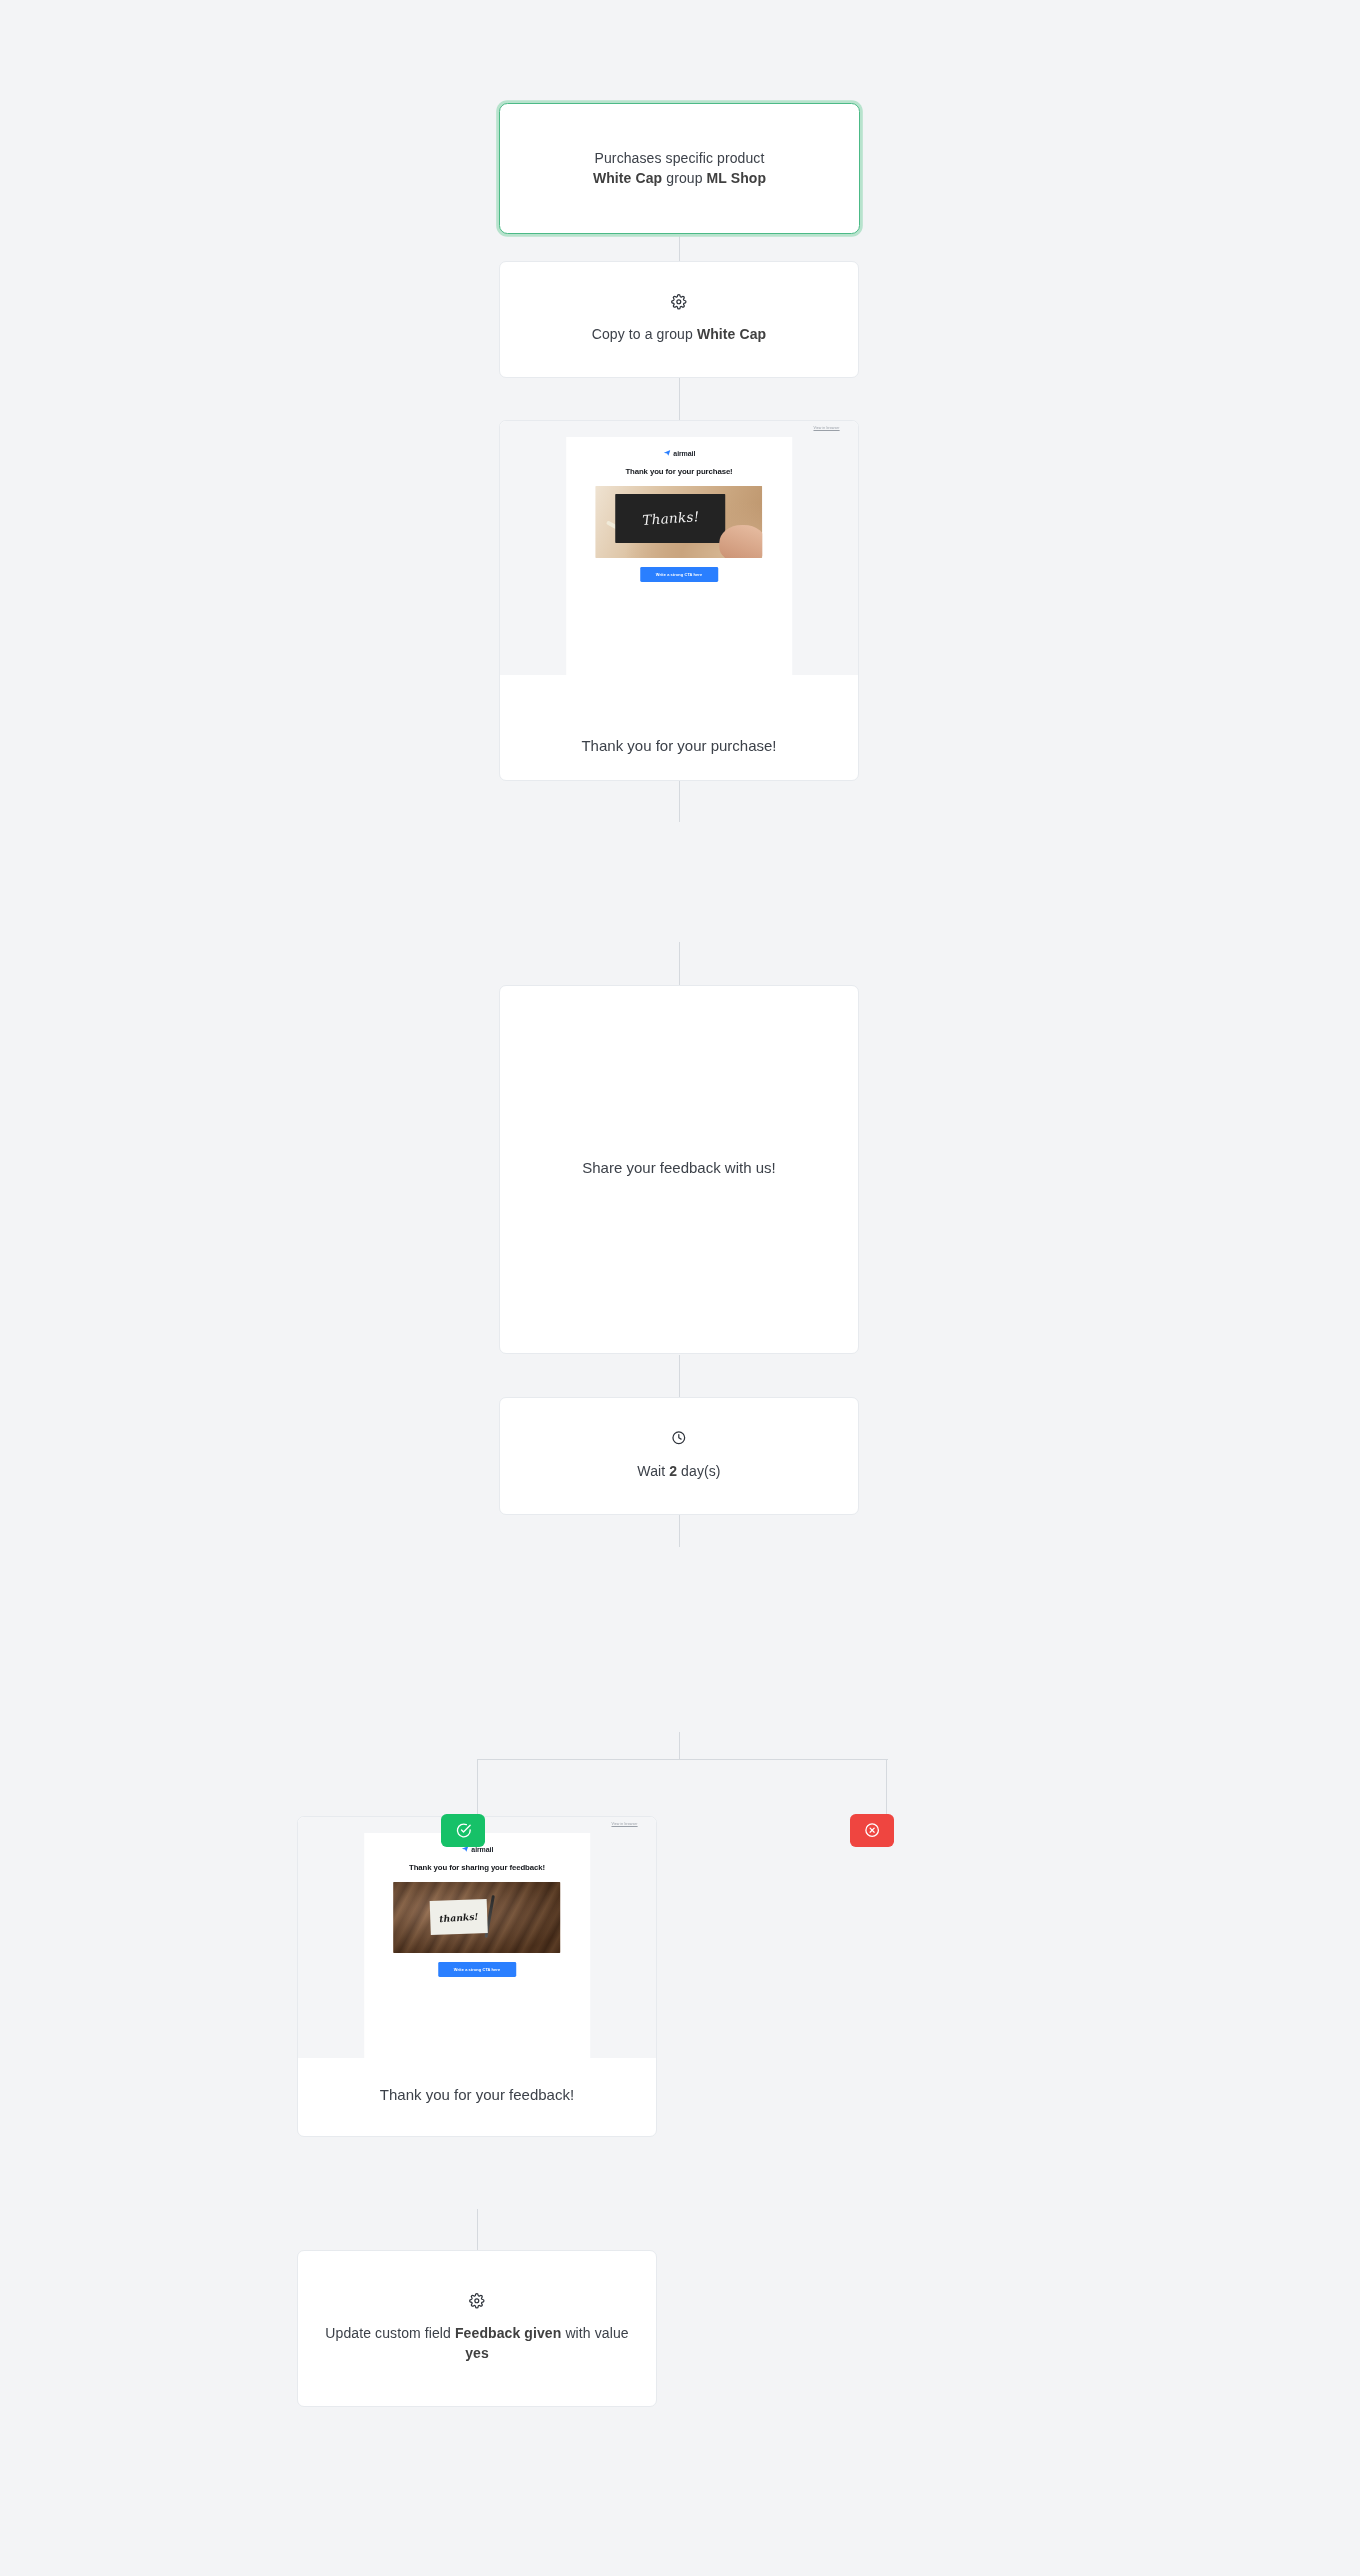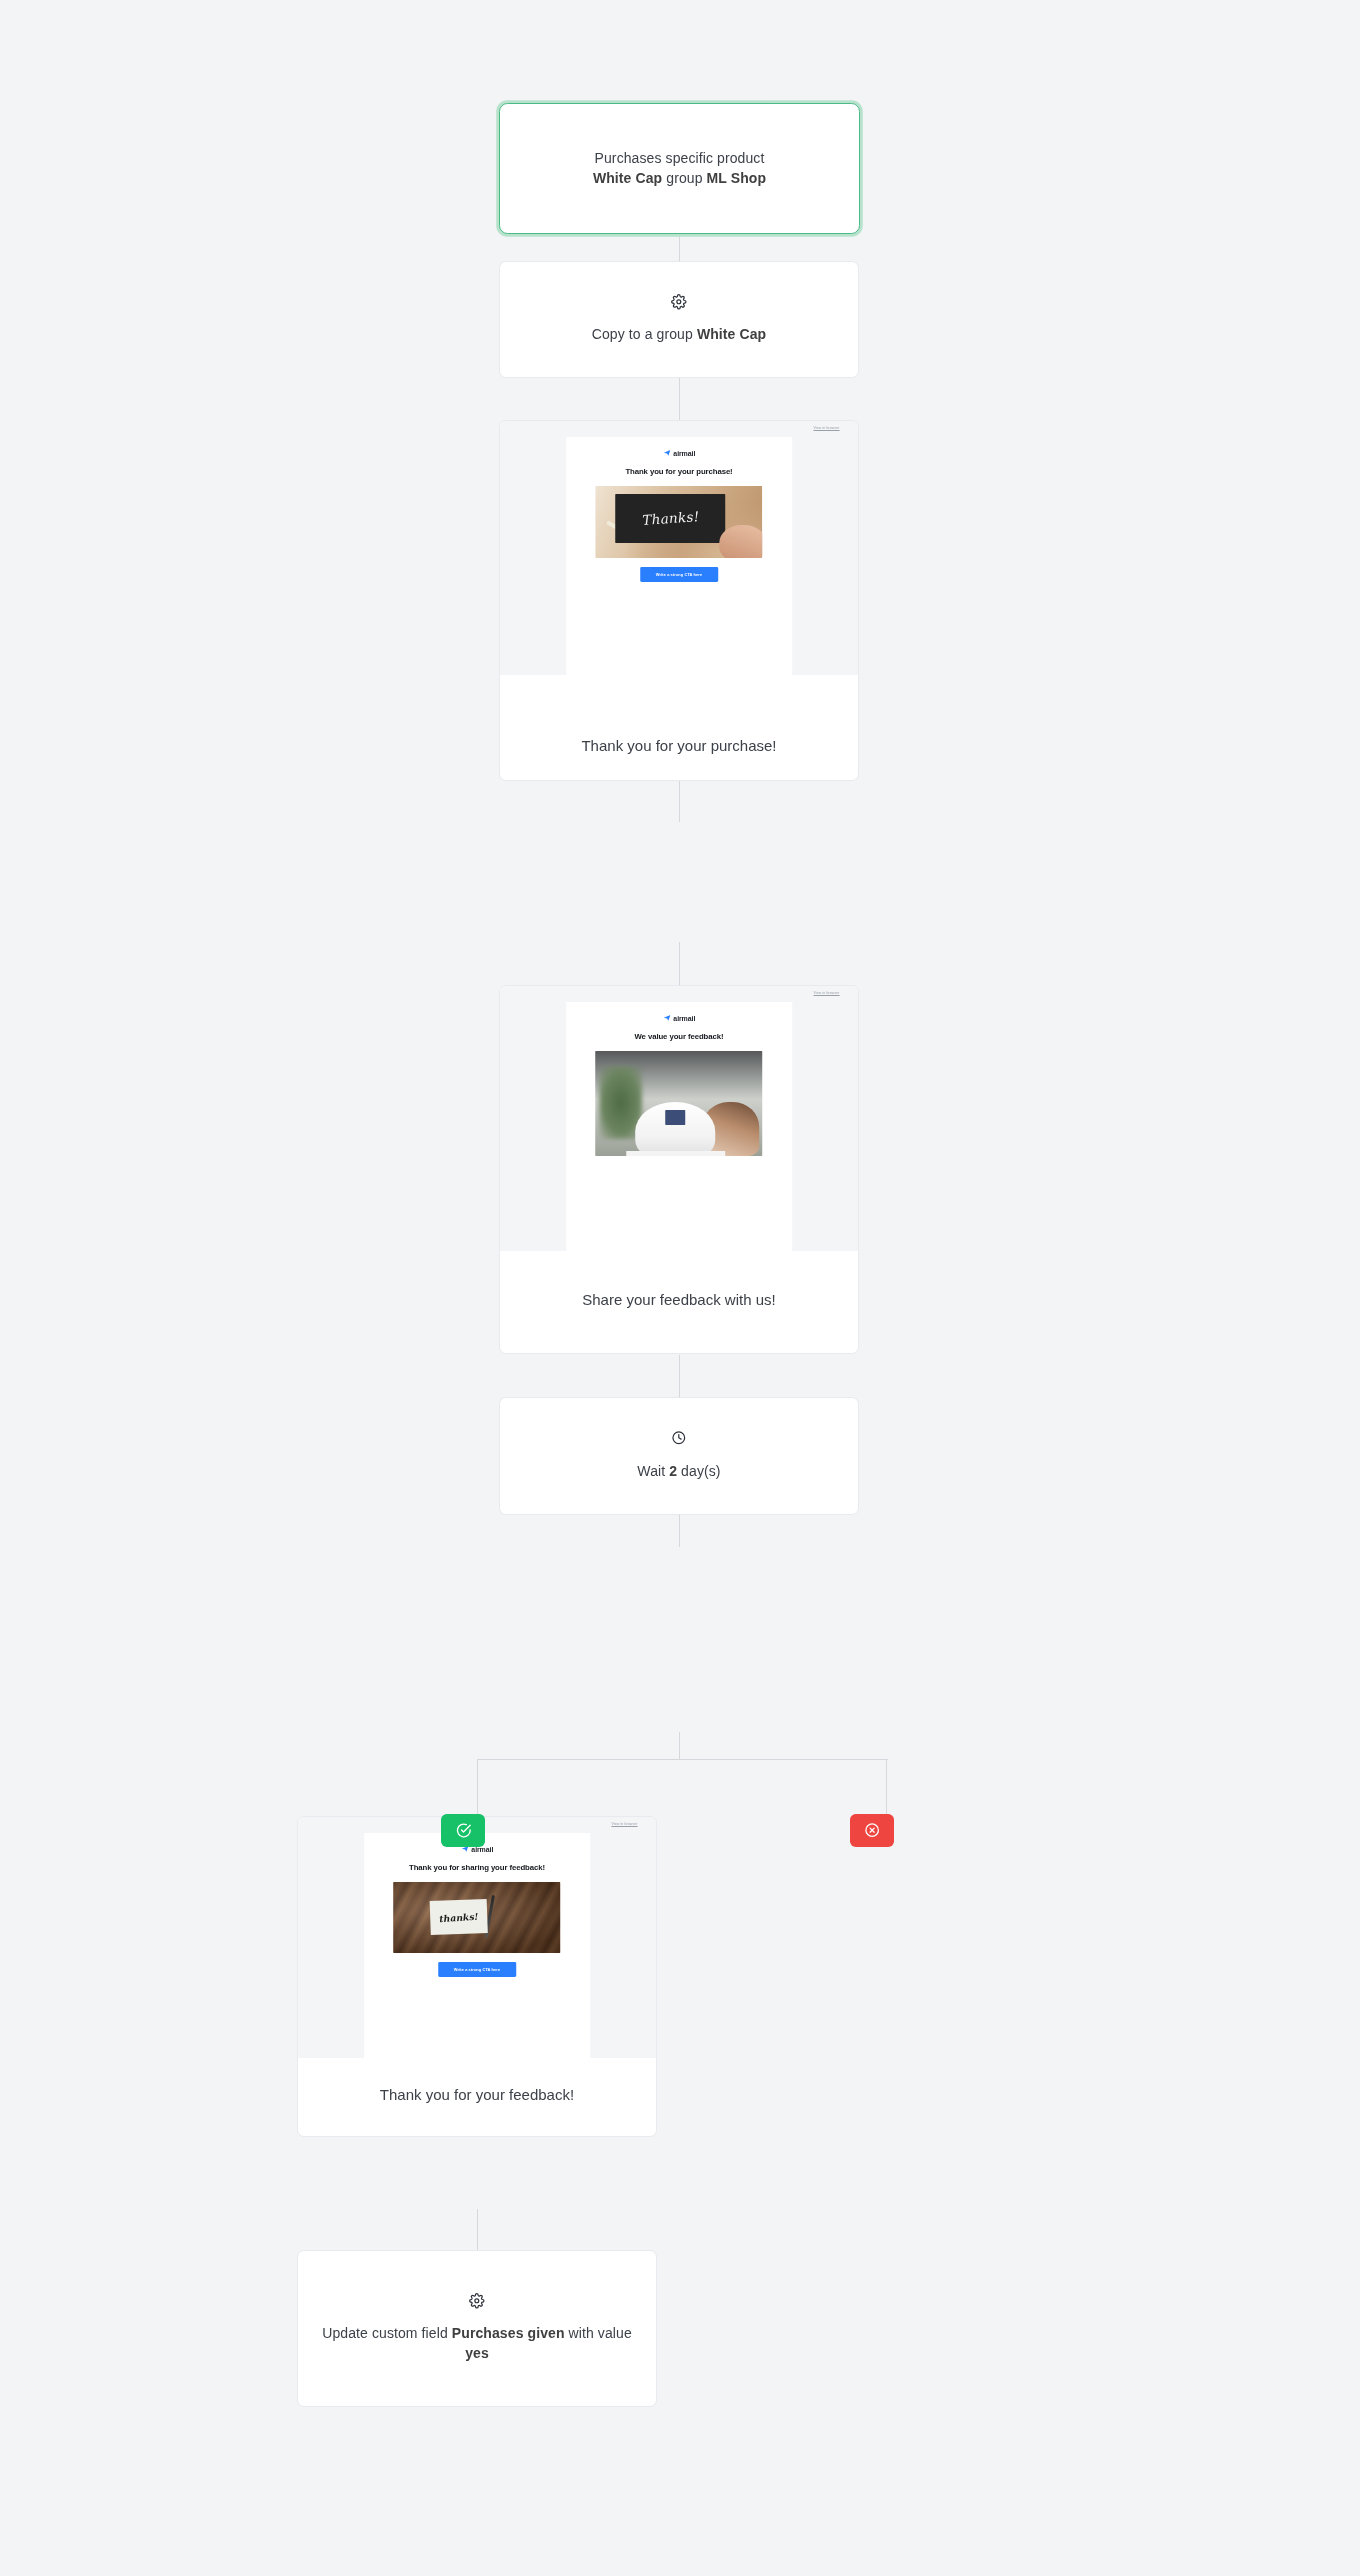--- a/index.html
+++ b/index.html
@@ -367,40 +367,20 @@
           <div class="hand"></div>
         </div>
         <div class="email-cta">Write a strong CTA here</div>
       </div>
     </div>
     <div class="email-caption">Thank you for your purchase!</div>
   </div>
 
 
   <div class="email-node" style="left:499px; top:985px; width:360px; height:369px;">
-    <div class="email-preview" style="height:265px;">
-      <div class="email-viewbrowser">View in browser</div>
-      <div class="email-sheet">
-        <div class="brand">
-          <span class="plane">
-            <svg width="7.8" height="7.8" viewBox="0 0 24 24" fill="#2a7fff">
-                <path d="M2 11.5 22 3l-6.2 18-4-7.3z"></path>
-              </svg>
-          </span>
-          <span class="brand-name">airmail</span>
-        </div>
-        <div class="email-heading">We value your feedback!</div>
-        <div class="email-hero hero-cap">
-          <div class="blur-tree"></div>
-          <div class="person"></div>
-          <div class="cap"></div>
-          <div class="logo-patch"></div>
-        </div>
-      </div>
-    </div>
     <div class="email-caption">Share your feedback with us!</div>
   </div>
 
   <div class="node" style="left:499px; top:1397px; width:360px; height:118px;">
     <div class="node-body">
       <div class="node-icon">
         <svg width="15.6" height="15.6" viewBox="0 0 24 24" fill="none" stroke="#2e333b" stroke-width="1.9" stroke-linecap="round" stroke-linejoin="round">
           <circle cx="12" cy="12" r="9"></circle>
           <polyline points="12 7 12 12 15.5 14"></polyline>
         </svg>
@@ -453,19 +433,19 @@
 
   <div class="node" style="left:297px; top:2250px; width:360px; height:157px;">
     <div class="node-body">
       <div class="node-icon">
         <svg width="15.6" height="15.6" viewBox="0 0 24 24" fill="none" stroke="#2e333b" stroke-width="1.9" stroke-linecap="round" stroke-linejoin="round">
           <circle cx="12" cy="12" r="3"></circle>
           <path d="M19.4 15a1.65 1.65 0 0 0 .33 1.82l.06.06a2 2 0 1 1-2.83 2.83l-.06-.06a1.65 1.65 0 0 0-1.82-.33 1.65 1.65 0 0 0-1 1.51V21a2 2 0 0 1-4 0v-.09A1.65 1.65 0 0 0 9 19.4a1.65 1.65 0 0 0-1.82.33l-.06.06a2 2 0 1 1-2.83-2.83l.06-.06a1.65 1.65 0 0 0 .33-1.82 1.65 1.65 0 0 0-1.51-1H3a2 2 0 0 1 0-4h.09A1.65 1.65 0 0 0 4.6 9a1.65 1.65 0 0 0-.33-1.82l-.06-.06a2 2 0 1 1 2.83-2.83l.06.06A1.65 1.65 0 0 0 9 4.6a1.65 1.65 0 0 0 1-1.51V3a2 2 0 0 1 4 0v.09a1.65 1.65 0 0 0 1 1.51 1.65 1.65 0 0 0 1.82-.33l.06-.06a2 2 0 1 1 2.83 2.83l-.06.06a1.65 1.65 0 0 0-.33 1.82V9a1.65 1.65 0 0 0 1.51 1H21a2 2 0 0 1 0 4h-.09a1.65 1.65 0 0 0-1.51 1z"></path>
         </svg>
       </div>
       <div class="node-text">
-        <span>Update custom field </span><b>Purchases given</b><span> with value </span><b>yes</b>
+        <span>Update custom field </span><b>Feedback given</b><span> with value </span><b>yes</b>
       </div>
     </div>
   </div>
 
 </div>
 
 
 </body></html>

